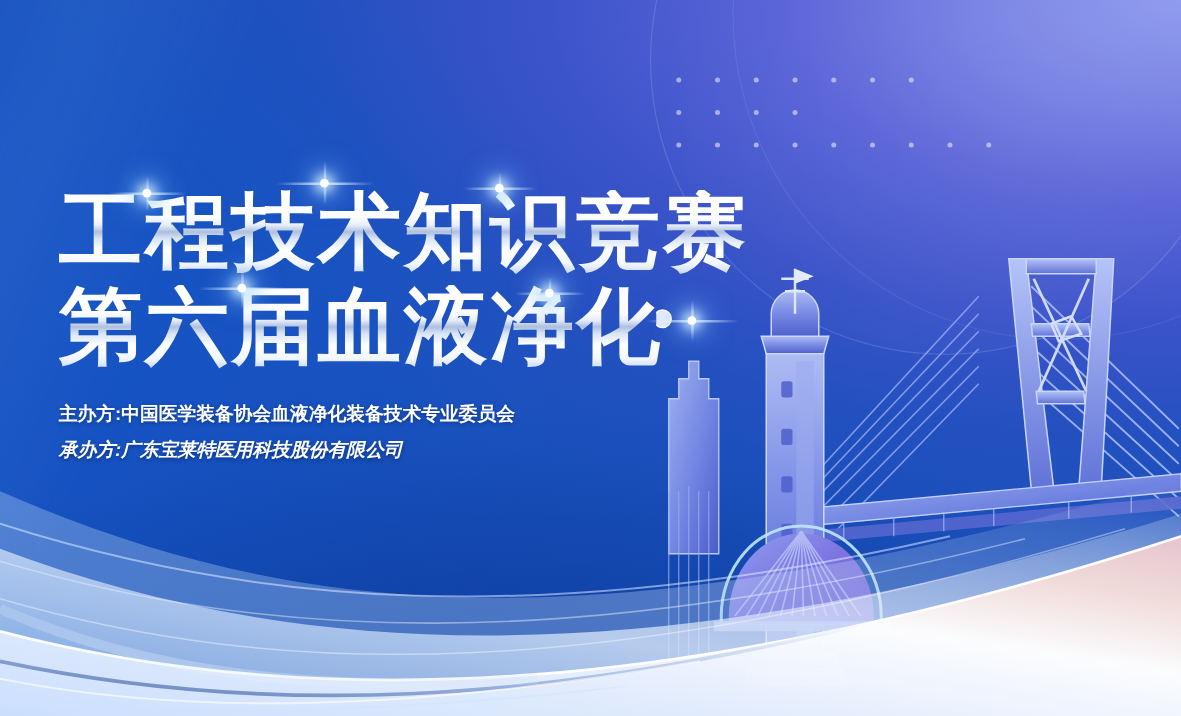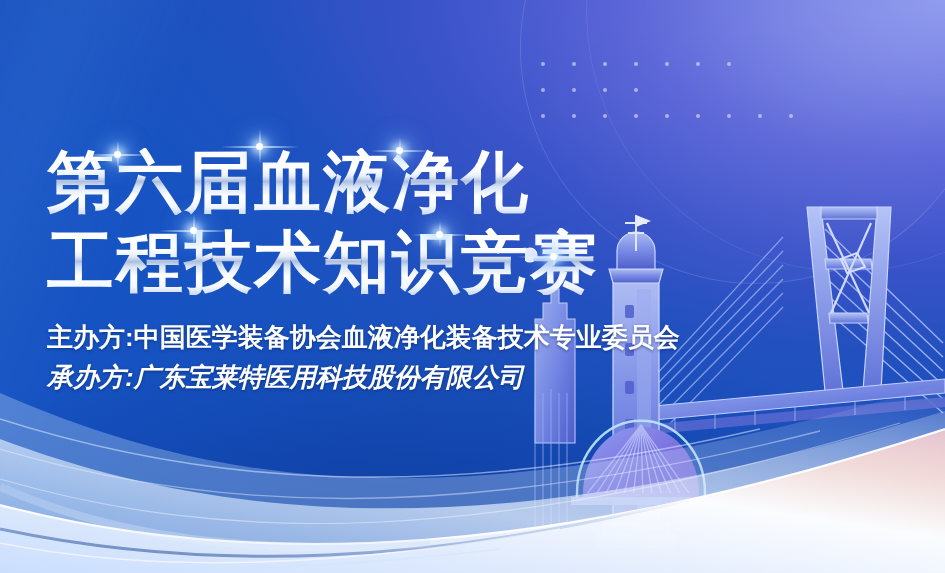--- a/index.html
+++ b/index.html
@@ -193,21 +193,21 @@
     position: absolute;
     left: 50%; top: 50%;
     width: 2px;
     margin-left: -1px;
     background: linear-gradient(180deg, rgba(255,255,255,0), rgba(235,248,255,0.9), rgba(255,255,255,0));
   }
 
   .subtitle {
     color: #ffffff;
     font-weight: 700;
-    font-size: 26px;
+    font-size: 15px;
     line-height: 1;
     letter-spacing: 0px;
     white-space: nowrap;
     text-shadow: 0 1px 3px rgba(6,30,86,0.55);
     font-family: "Liberation Sans", "DejaVu Sans", sans-serif;
   }
   #sub-1 { margin-top: 20px; }
   #sub-2 { margin-top: 14px; font-style: italic; }
 </style>
 </head>
@@ -445,28 +445,28 @@
     <path d="M0 206 C210 268 450 282 820 188" fill="none" stroke="#eaf2ff" stroke-width="1.3" opacity="0.45"></path>
     <path d="M0 236 C220 300 480 306 900 180" fill="none" stroke="#ffffff" stroke-width="1.2" opacity="0.4"></path>
 
     <path d="M0 300 C150 330 330 326 560 286" fill="none" stroke="#ffffff" stroke-width="1.6" opacity="0.6"></path>
     <path d="M0 316 C140 330 300 330 500 306" fill="none" stroke="#cfe3ff" stroke-width="1.4" opacity="0.5"></path>
     <path d="M0 244 C120 296 250 312 430 300" fill="none" stroke="url(#rb3)" stroke-width="8" opacity="0.5"></path>
   </svg>
 
   <div class="text-block">
 
+    <div class="title-line" id="title-2">
+      <span class="shadowlayer">工程技术知识竞赛</span>
+      <span class="glyphs">工程技术知识竞赛</span>
+    </div>
+
     <div class="title-line" id="title-1">
       <span class="shadowlayer">第六届血液净化</span>
       <span class="glyphs">第六届血液净化</span>
-    </div>
-
-    <div class="title-line" id="title-2">
-      <span class="shadowlayer">工程技术知识竞赛</span>
-      <span class="glyphs">工程技术知识竞赛</span>
     </div>
 
     <div class="subtitle" id="sub-1">主办方:中国医学装备协会血液净化装备技术专业委员会</div>
     <div class="subtitle" id="sub-2">承办方:广东宝莱特医用科技股份有限公司</div>
   </div>
 
   <div id="sparkle-layer" style="position:absolute;left:47px;top:148px;width:620px;height:180px;pointer-events:none;">
       <div class="sparkle" style="left: 70px; top: 6px; width: 1px; height: 1px;">
         <div class="h" style="width: 62px; margin-left: -31px;"></div>
         <div class="v" style="height: 28px; margin-top: -14px;"></div>

